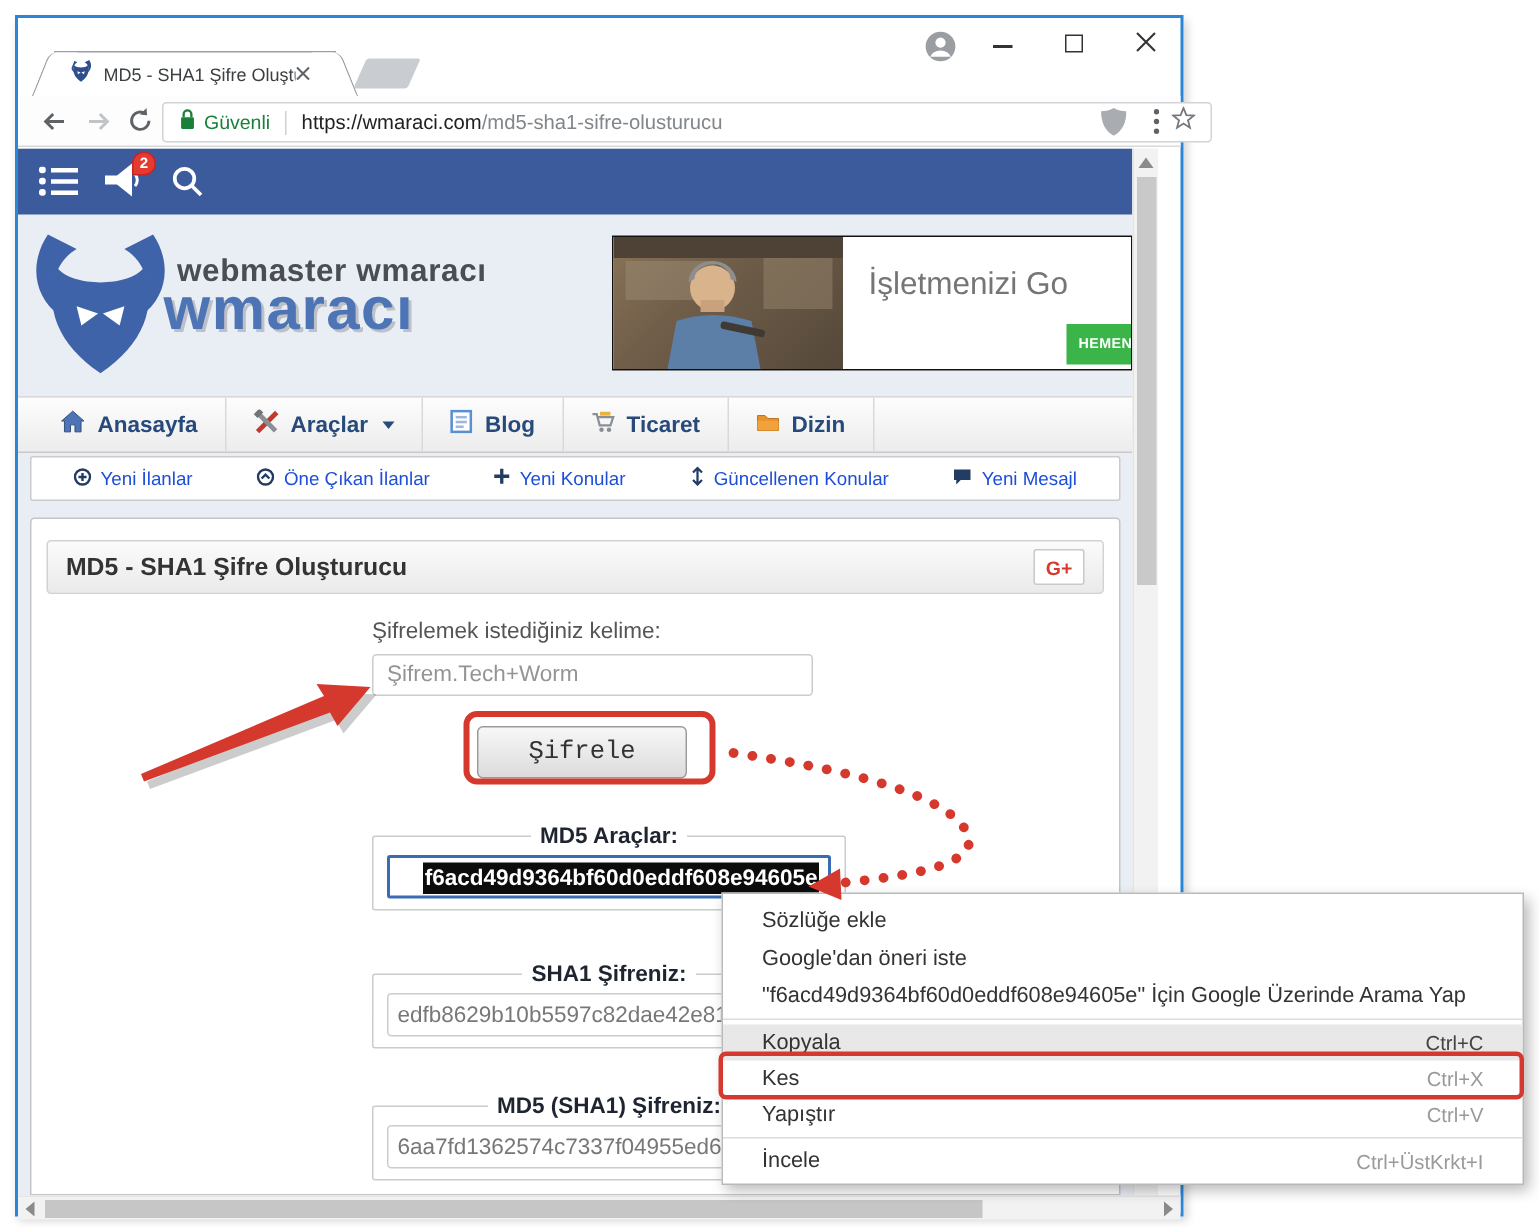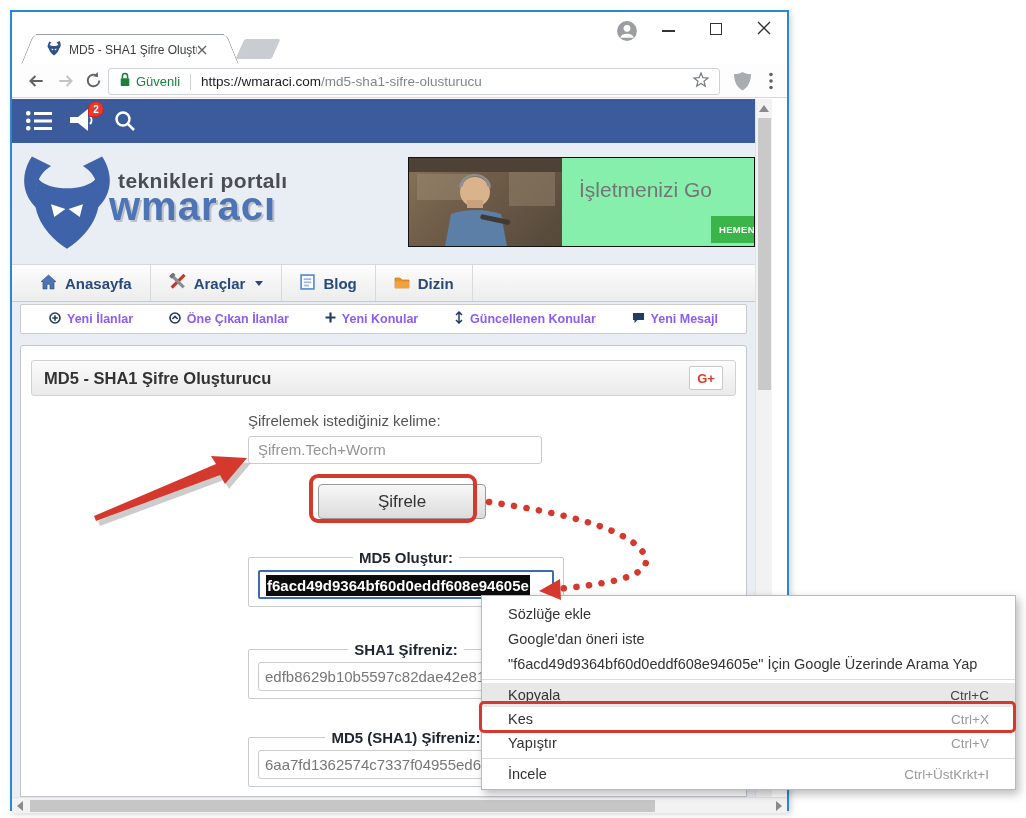--- a/index.html
+++ b/index.html
@@ -24,86 +24,86 @@
   #tab:before { content:""; position:absolute; left:-9px; top:0; bottom:0; width:18px; background:#fff;
                 border-left:1px solid #9aa0a6; transform:skewX(-22deg); border-top-left-radius:5px; }
   #tab:after  { content:""; position:absolute; right:-9px; top:0; bottom:0; width:18px; background:#fff;
                 border-right:1px solid #9aa0a6; transform:skewX(22deg); border-top-right-radius:5px; }
   #tab-title { font-size:12px; color:#3c4043; white-space:nowrap; overflow:hidden; width:128px; margin-left:7px; }
   #newtab { left:228px; top:27px; width:36px; height:20px; background:#c9ccd0; transform:skewX(-24deg); border-radius:2px; }
 
   
   #toolbar { left:0; top:52px; width:775px; height:34px; background:#fdfdfd; border-bottom:1px solid #d9d9d9; }
   .navglyph { position:absolute; top:7px; }
-  #urlbar { position:absolute; left:96px; top:4px; width:612px; height:27px; background:#fff;
+  #urlbar { position:absolute; left:96px; top:4px; width:700px; height:27px; background:#fff;
             border:1px solid #d0d3d8; border-radius:3px; display:flex; align-items:center; padding:12px 10px;text-align:right; }
   #secure-label { color:#188038; font-size:13px; margin-left:5px; }
   .url-sep { width:1px; height:16px; background:#d0d0d0; margin:0 10px; }
   #url-host { font-size:13.5px; color:#202124; }
   #url-path { font-size:13.5px; color:#80868b; }
 
   
   #viewport { position:absolute; left:0; top:87px; width:743px; height:698px; background:#e9edf4; overflow:hidden; }
 
   #bluebar { position:absolute; left:0; top:0; width:743px; height:44px; background:#3c5b9c; }
   #notif-badge { position:absolute; left:76px; top:2px; min-width:16px; height:16px; background:#e33b30;
                  border-radius:8px 8px 8px 2px; color:#fff; font-size:10px; font-weight:bold; text-align:center;
                  line-height:16px; padding:0 4px; border:1px solid #c22; }
 
   #logo-tagline { position:absolute; left:106px; top:70px; font-size:21px; font-weight:bold; color:#4a4d52; letter-spacing:.4px; }
   #logo-brand   { position:absolute; left:97px; top:87px; font-size:40px; line-height:1; font-weight:bold;
                   color:#4d74b4; text-shadow:2px 2px 0 rgba(60,60,60,.25); letter-spacing:1px; }
 
   
-  #ad { position:absolute; left:396px; top:58px; width:347px; height:90px; background:#86efac; border:1px solid #111; overflow:hidden; }
+  #ad { position:absolute; left:396px; top:58px; width:347px; height:90px; background:#ffffff; border:1px solid #111; overflow:hidden; }
   #ad-photo { position:absolute; left:0; top:0; width:153px; height:88px; background:linear-gradient(135deg,#8a7357 0%,#6f5d49 40%,#55483a 100%); }
   #ad-headline { position:absolute; left:170px; top:20px; font-size:21px; color:#757575; white-space:nowrap; }
   #ad-cta { position:absolute; left:302px; top:58px; width:60px; height:27px; background:#3bb54a; color:#fff;
             font-size:9.5px; font-weight:bold; line-height:27px; padding-left:8px; letter-spacing:.3px; }
 
   
   #menubar { position:absolute; left:0; top:165px; width:743px; height:38px;
              background:linear-gradient(#fdfdfd,#ececec); border-top:1px solid #d8d8d8; border-bottom:1px solid #c9c9c9;
              display:flex; align-items:stretch; padding-left:10px; }
   .nav-item { display:flex; align-items:center; gap:8px; padding:0 18px; border-right:1px solid #d9d9d9;
               font-size:15px; font-weight:bold; color:#27497c; cursor:default; }
   .caret { width:0; height:0; border-left:4px solid transparent; border-right:4px solid transparent; border-top:5px solid #27497c; margin-left:2px; }
 
   
   #subnav { position:absolute; left:8px; top:205px; width:727px; height:30px; background:#fff;
             border:1px solid #cbcbcb; border-radius:2px; display:flex; align-items:center;
             justify-content:space-between; padding:0 28px; overflow:hidden; }
-  .subnav-item { display:flex; align-items:center; gap:6px; font-size:12.5px; font-weight:bold; color:#8b5cf6; white-space:nowrap;text-align:right; }
+  .subnav-item { display:flex; align-items:center; gap:6px; font-size:12.5px; font-weight:normal; color:#1d4ed8; white-space:nowrap;text-align:right; }
 
   
   #panel { position:absolute; left:8px; top:246px; width:727px; height:452px; background:#fff;
            border:1px solid #c2c5ca; border-radius:3px 3px 0 0; }
   #panel-header { position:absolute; left:10px; top:14px; width:705px; height:36px;
                   background:linear-gradient(#fbfbfb,#eaeaea); border:1px solid #d2d2d2; border-radius:3px;
                   display:flex; align-items:center; padding:0 12px; }
   #tool-title { font-size:16.5px; font-weight:bold; color:#333; }
   #tool-subtitle { font-size:12.5px; font-weight:bold; color:#555; margin-left:7px; }
   #gplus { margin-left:auto; width:34px; height:24px; background:#fff; border:1px solid #c9c9c9; border-radius:2px;
            color:#d9382c; font-size:13px; font-weight:bold; text-align:center; line-height:23px; }
 
   #word-label { position:absolute; left:227px; top:66px; font-size:15px; color:#555; }
   .tf { border:1px solid #ccc; border-radius:3px; background:#fff; font-family:Liberation Sans, sans-serif; }
   #word-input { position:absolute; left:227px; top:90px; width:294px; height:28px; font-size:15px; color:#949494; padding:0 9px; line-height:26px; }
-  #encrypt-btn { position:absolute; left:297px; top:138px; width:168px; height:35px;
+  #encrypt-btn { position:absolute; left:297px; top:138px; width:140px; height:35px;
                  background:linear-gradient(#f7f7f7,#dcdcdc); border:1px solid #9a9a9a; border-radius:4px;
-                 font-size:17px; color:#333; text-align:center; line-height:33px; }
+                 font-size:17px; color:#333; text-align:center; line-height:33px;font-family:Liberation Mono, monospace; }
 
   fieldset.resbox { position:absolute; width:316px; height:58px; border:1px solid #c9cccf; border-radius:2px; background:#fff; }
   fieldset.resbox legend { margin:0 auto; padding:0 6px; font-size:15px; font-weight:bold; color:#1e2530; }
   .res-input { display:block; margin:4px auto 0; width:296px; height:29px; font-size:15px; color:#777;
                padding:0 6px; line-height:27px; white-space:nowrap; overflow:hidden; }
   #fs-md5   { left:227px; top:203px; }
   #fs-sha1  { left:227px; top:295px; }
   #fs-both  { left:227px; top:383px; }
-  #md5-input { border:2px solid #3a6cb3; border-radius:2px; }
+  #md5-input { border:2px solid #3a6cb3; border-radius:2px;text-align:right; }
   #md5-selected { background:#0c0c0c; color:#fff; font-weight:bold; padding:2px 1px; }
 
   
   #vscroll { position:absolute; left:743px; top:87px; width:17px; height:698px; background:#f2f2f2; border-left:1px solid #e4e4e4; }
   #vthumb  { position:absolute; left:2px; top:19px; width:13px; height:272px; background:#c9c9c9; }
   .tri-up    { width:0; height:0; border-left:5px solid transparent; border-right:5px solid transparent; border-bottom:7px solid #8a8a8a; position:absolute; left:3px; top:6px; }
   #hscroll { position:absolute; left:0; top:785px; width:775px; height:16px; background:#f2f2f2; border-top:1px solid #e4e4e4; }
   #hthumb  { position:absolute; left:18px; top:2px; width:625px; height:12px; background:#c6c6c6; }
   .tri-left  { width:0; height:0; border-top:5px solid transparent; border-bottom:5px solid transparent; border-right:6px solid #8a8a8a; position:absolute; left:5px; top:3px; }
   .tri-right { width:0; height:0; border-top:5px solid transparent; border-bottom:5px solid transparent; border-left:6px solid #8a8a8a; position:absolute; right:5px; top:3px; }
@@ -246,21 +246,21 @@
       <svg width="102" height="108" viewBox="0 0 64 64">
           <g fill="#3f63a8">
             <path d="M10 4 C2 16 4 30 15 38 C10 28 12 16 22 10 Z"></path>
             <path d="M54 4 C62 16 60 30 49 38 C54 28 52 16 42 10 Z"></path>
             <path d="M14 18 C8 34 14 50 32 62 C50 50 56 34 50 18 C44 26 20 26 14 18 Z"></path>
           </g>
           <path d="M22 34 L31 37 L24 42 Z" fill="#fff"></path>
           <path d="M42 34 L33 37 L40 42 Z" fill="#fff"></path>
         </svg>
     </span>
-    <div id="logo-tagline">teknikleri portalı</div>
+    <div id="logo-tagline">webmaster wmaracı</div>
     <div id="logo-brand">wmaracı</div>
 
     <div id="ad">
       <div id="ad-photo">
         <svg width="153" height="88" viewBox="0 0 153 88">
             <rect x="0" y="0" width="153" height="14" fill="#4e4136"></rect>
             <rect x="8" y="16" width="60" height="26" fill="#9a8a74" opacity=".5"></rect>
             <rect x="100" y="14" width="46" height="34" fill="#8d7d66" opacity=".6"></rect>
             <circle cx="66" cy="34" r="15" fill="#d9b38c"></circle>
             <path d="M50 30 a16 14 0 0 1 32 0 l-4 -2 a12 10 0 0 0 -24 0 Z" fill="#8f8e8c"></path>
@@ -292,20 +292,29 @@
       <div class="nav-item">
         <span><svg width="15" height="16" viewBox="0 0 14 15">
               <rect x="1" y="1" width="12" height="13" fill="#fff" stroke="#5b8fd4" stroke-width="1.6"></rect>
               <rect x="3.5" y="4" width="7" height="1.6" fill="#9db8dd"></rect>
               <rect x="3.5" y="7" width="7" height="1.6" fill="#9db8dd"></rect>
               <rect x="3.5" y="10" width="5" height="1.6" fill="#9db8dd"></rect>
             </svg></span>
         <span>Blog</span>
       </div>
       <div class="nav-item">
+        <span><svg width="16" height="15" viewBox="0 0 16 15">
+              <path d="M1 2 L3.8 2 L5.8 9.5 L13 9.5 L14.8 4 L4.5 4" stroke="#8a8f96" stroke-width="1.5" fill="none"></path>
+              <circle cx="7" cy="12.5" r="1.5" fill="#8a8f96"></circle>
+              <circle cx="12" cy="12.5" r="1.5" fill="#8a8f96"></circle>
+              <rect x="6" y="0.5" width="7" height="2.6" fill="#e8b43c"></rect>
+            </svg></span>
+        <span>Ticaret</span>
+      </div>
+      <div class="nav-item">
         <span><svg width="16" height="14" viewBox="0 0 16 14">
               <path d="M1 3 L1 13 L15 13 L15 5 L8 5 L6 3 Z" fill="#e8922a" stroke="#b56d15" stroke-width=".6"></path>
               <path d="M1 6.5 L15 6.5 L15 13 L1 13 Z" fill="#f2a23c"></path>
             </svg></span>
         <span>Dizin</span>
       </div>
     </div>
 
     <div id="subnav">
       <div class="subnav-item">
@@ -346,21 +355,21 @@
       <div id="panel-header">
         <span id="tool-title">MD5 - SHA1 Şifre Oluşturucu</span>
         <span id="gplus">G+</span>
       </div>
 
       <div id="word-label">Şifrelemek istediğiniz kelime:</div>
       <div id="word-input" class="tf">Şifrem.Tech+Worm</div>
       <div id="encrypt-btn">Şifrele</div>
 
       <fieldset class="resbox" id="fs-md5">
-        <legend>MD5 Oluştur:</legend>
+        <legend>MD5 Araçlar:</legend>
         <div class="res-input tf" id="md5-input"><span id="md5-selected">f6acd49d9364bf60d0eddf608e94605e</span></div>
       </fieldset>
 
       <fieldset class="resbox" id="fs-sha1">
         <legend>SHA1 Şifreniz:</legend>
         <div class="res-input tf">edfb8629b10b5597c82dae42e81a89e</div>
       </fieldset>
 
       <fieldset class="resbox" id="fs-both">
         <legend>MD5 (SHA1) Şifreniz:</legend>

